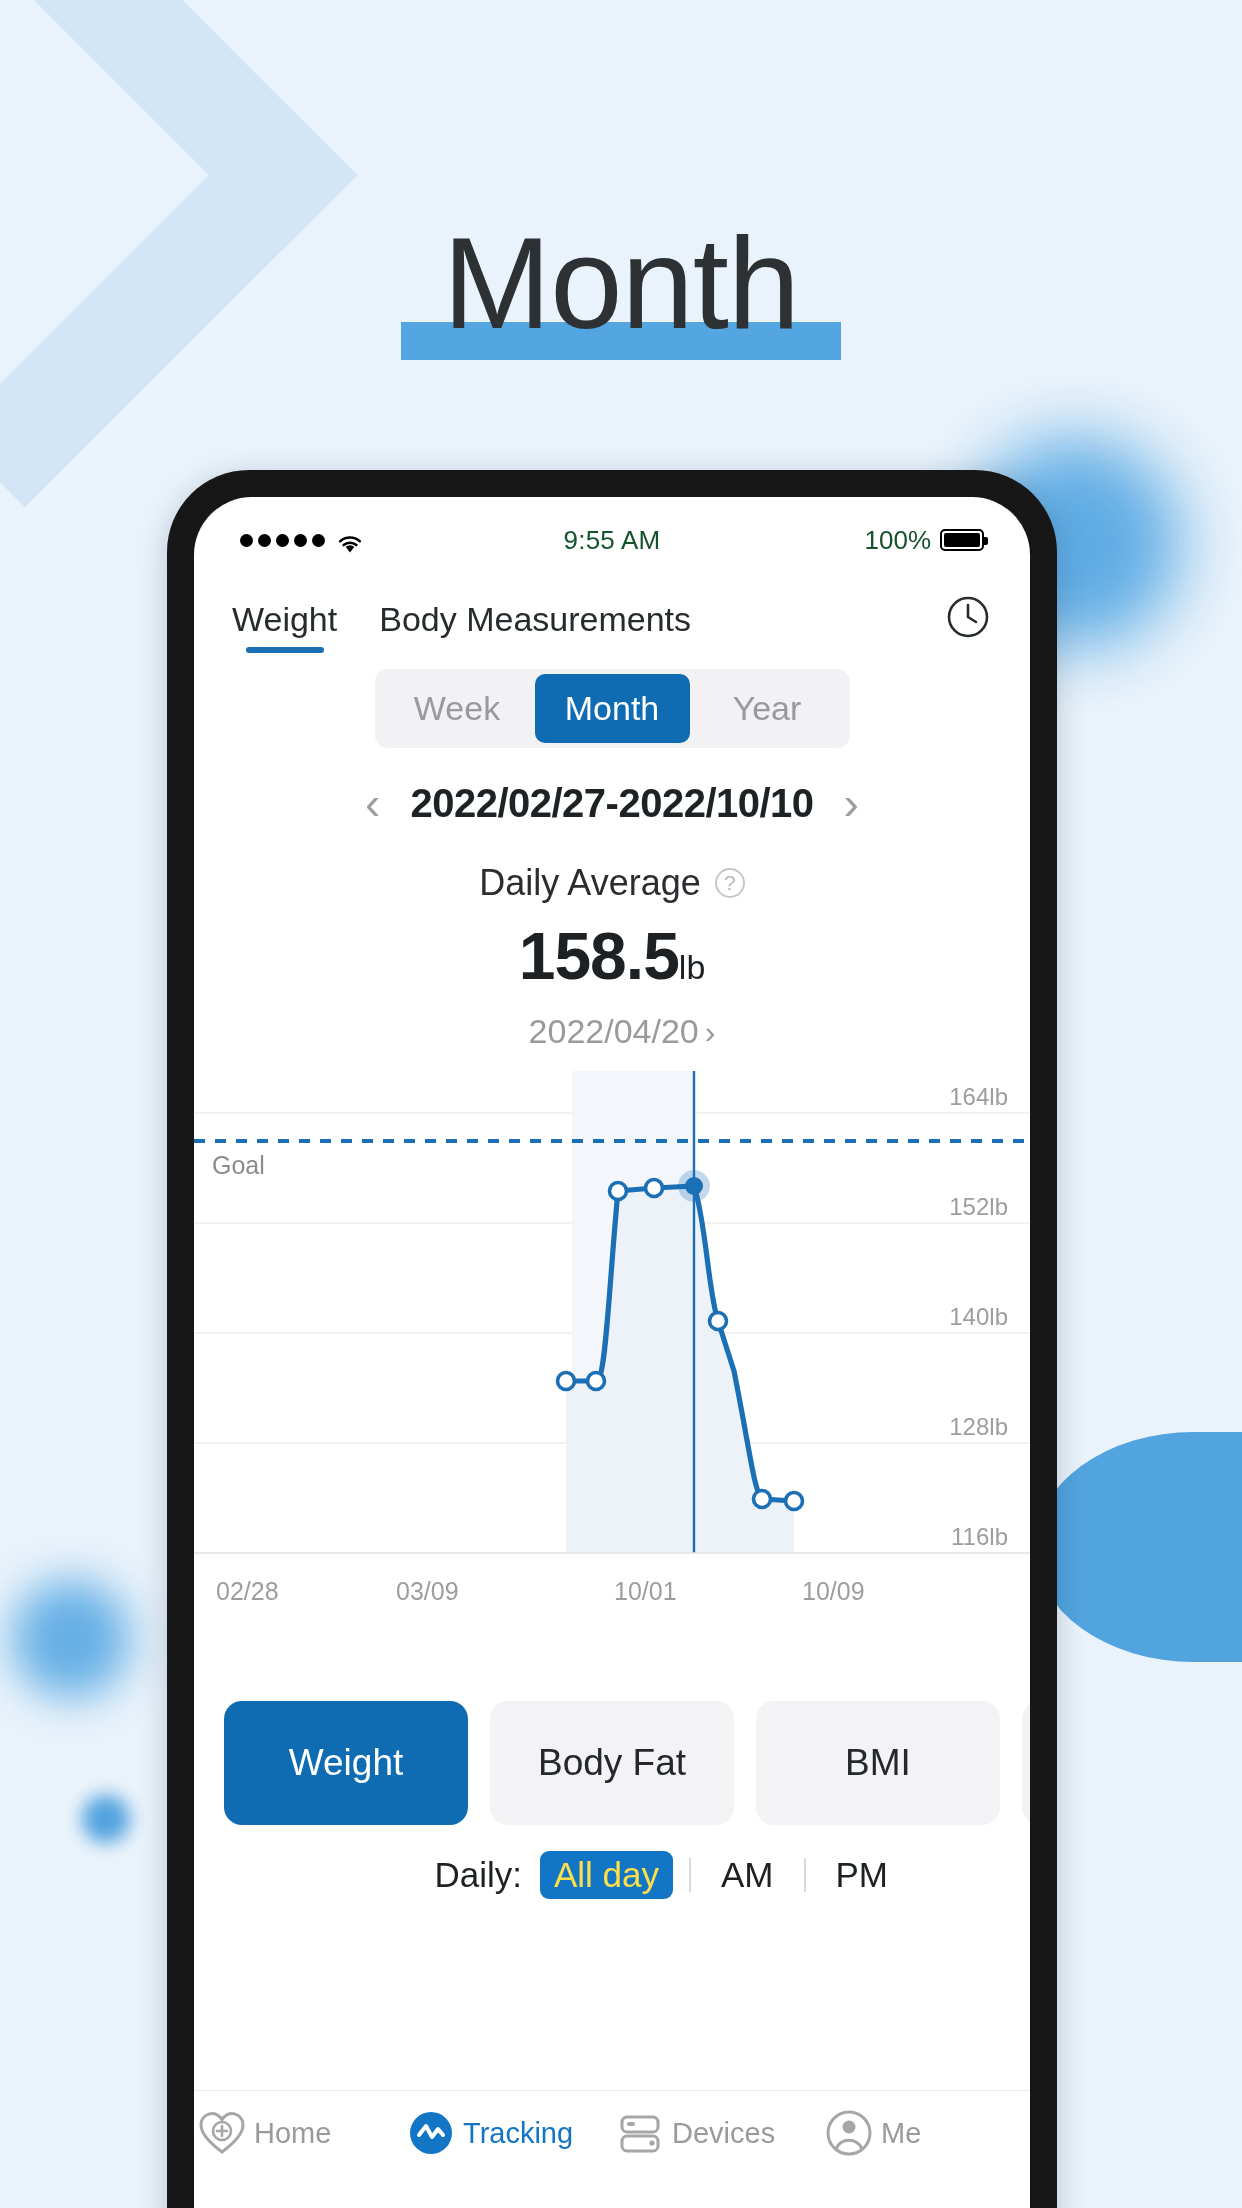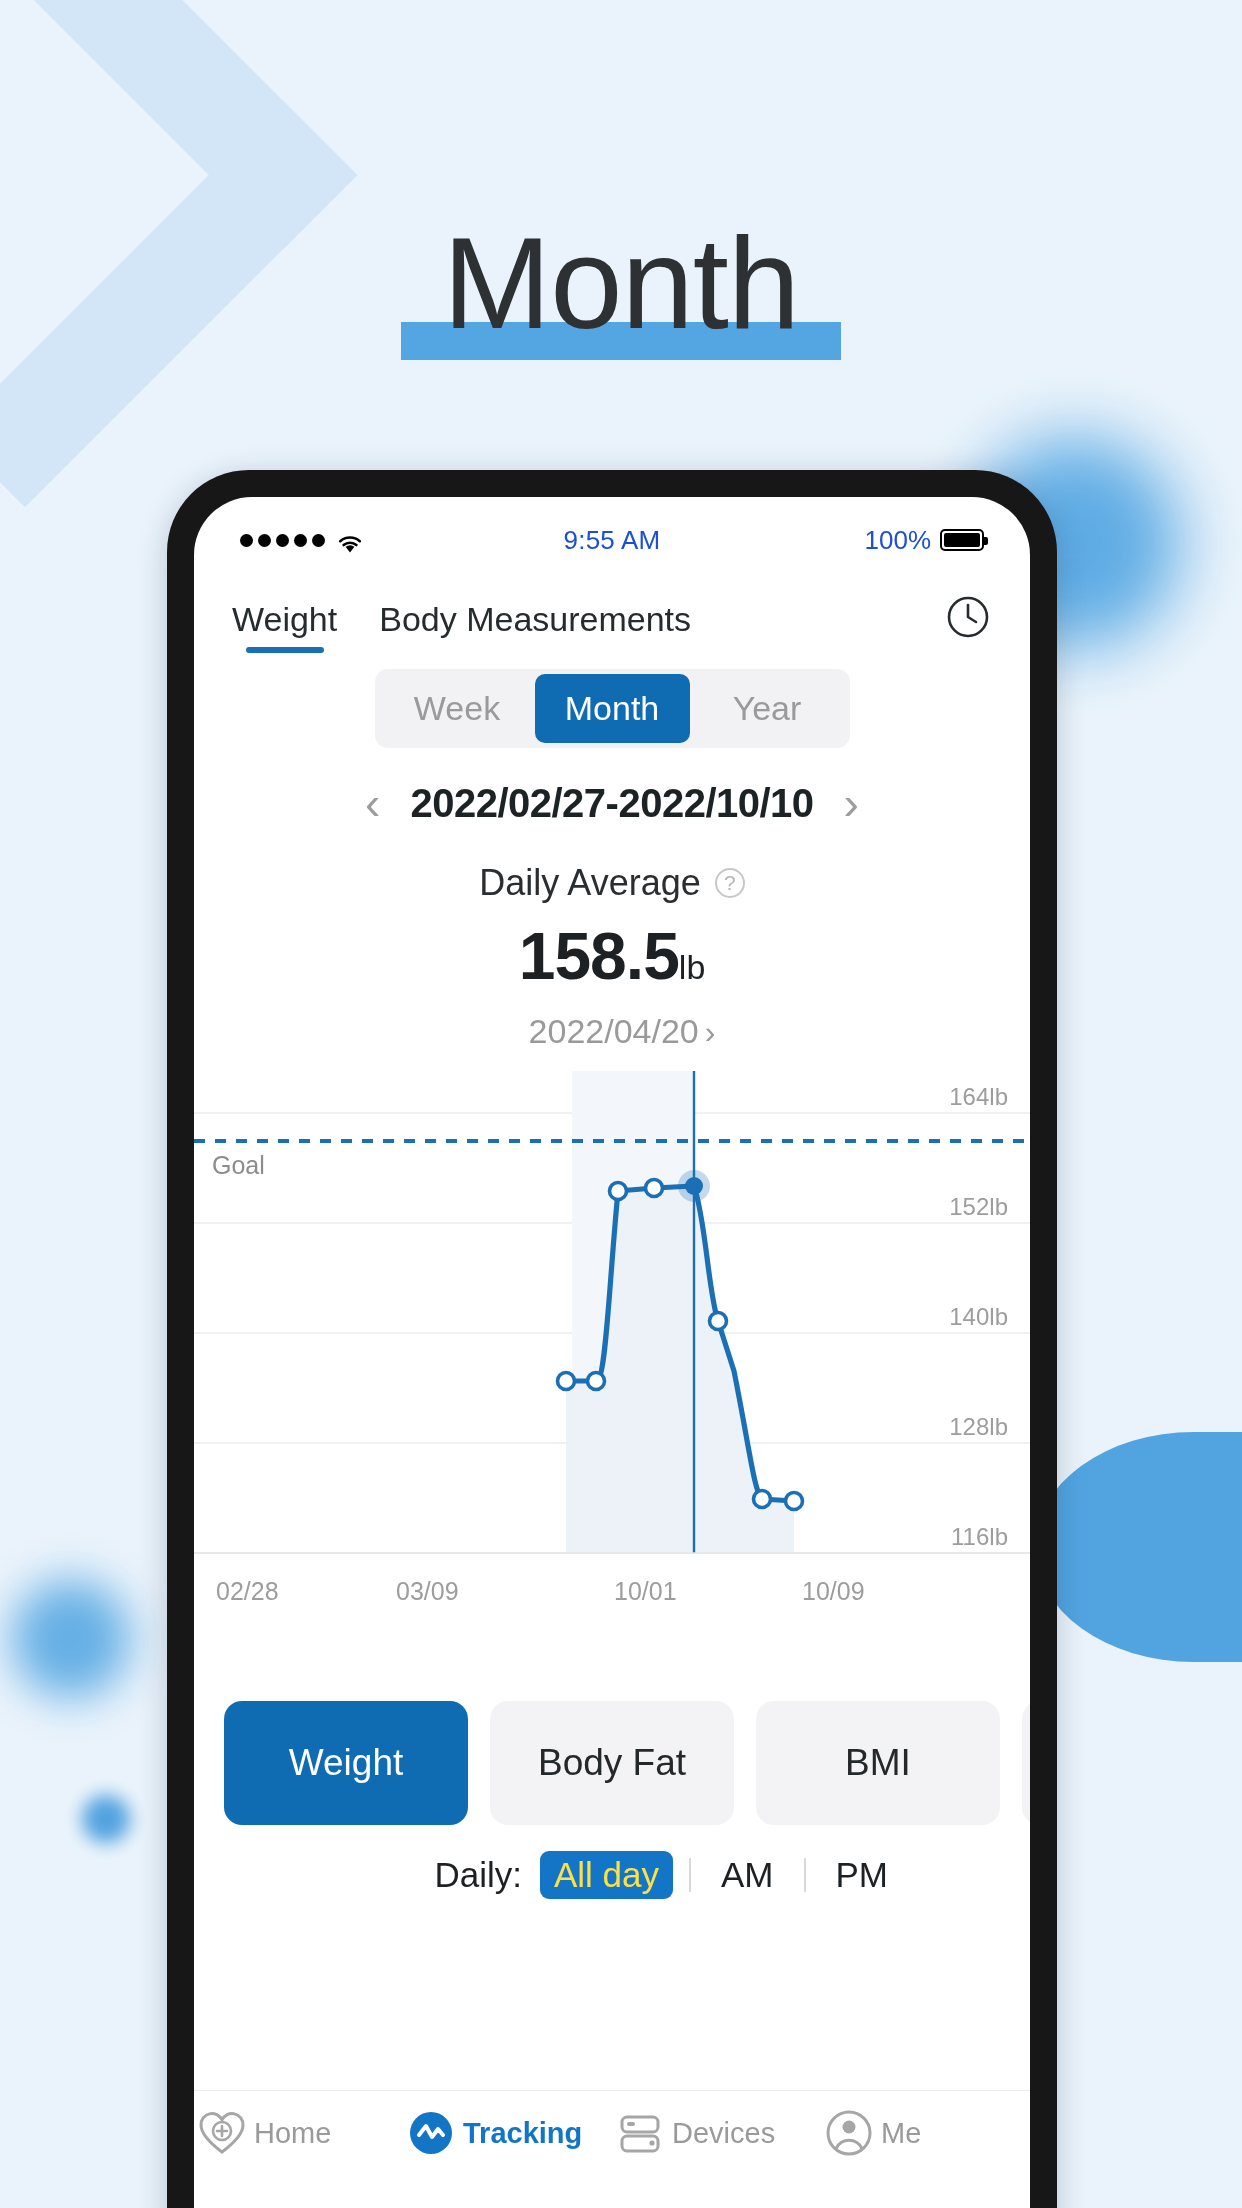--- a/index.html
+++ b/index.html
@@ -96,21 +96,21 @@
     border-radius:58px 58px 0 0;
     overflow:hidden;
     position:relative;
   }
 
   
   #statusbar{
     height:72px;
     display:flex; align-items:center;
     padding:14px 46px 0 46px;
-    font-size:25px; color:#1d4ed8;
+    font-size:25px; color:#14532d;
   }
   .sb-left{ display:flex; align-items:center; gap:10px; flex:1; }
   .dots{ display:flex; gap:5px; }
   .dots i{ width:13px; height:13px; border-radius:50%; background:#000; display:block; }
   .wifi{ width:26px; height:19px; position:relative; margin-left:2px;}
   .sb-center{ flex:0 0 auto; font-size:26px; font-weight:400; letter-spacing:.2px;}
   .sb-right{ flex:1; display:flex; align-items:center; justify-content:flex-end; gap:9px; font-size:26px;}
   .batt{
     width:44px;height:22px;border:2.5px solid #000;border-radius:5px;position:relative;
     display:flex;align-items:center;padding:2px;
@@ -217,21 +217,21 @@
   
   #bottomnav{
     position:absolute; left:0; bottom:0; width:836px; height:140px;
     background:#fff; border-top:1px solid #ececec;
     display:flex; align-items:flex-start; padding-top:14px;
   }
   .nav{
     flex:1; display:flex; flex-direction:row; align-items:center; gap:4px;
   }
   .nav .lab{ font-size:29px; color:#9a9a9a; }
-  .nav.on .lab{ color:#1275c6;font-weight:bold; }
+  .nav.on .lab{ color:#1275c6; }
   .navicon{ width:56px; height:56px; display:flex; align-items:center; justify-content:center; }
 </style>
 </head>
 <body>
 
 <div id="bg">
   <div class="chevron"></div>
   <div class="blob-lg"></div>
   <div class="wave"></div>
   <div class="blob-sm"></div>

